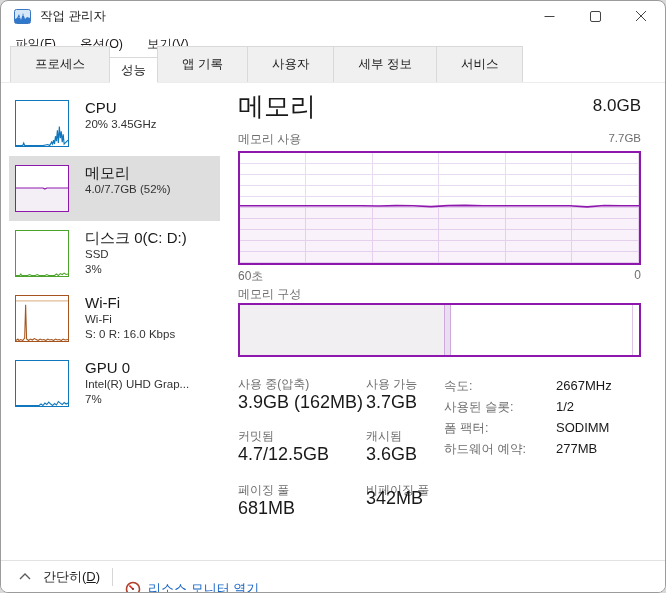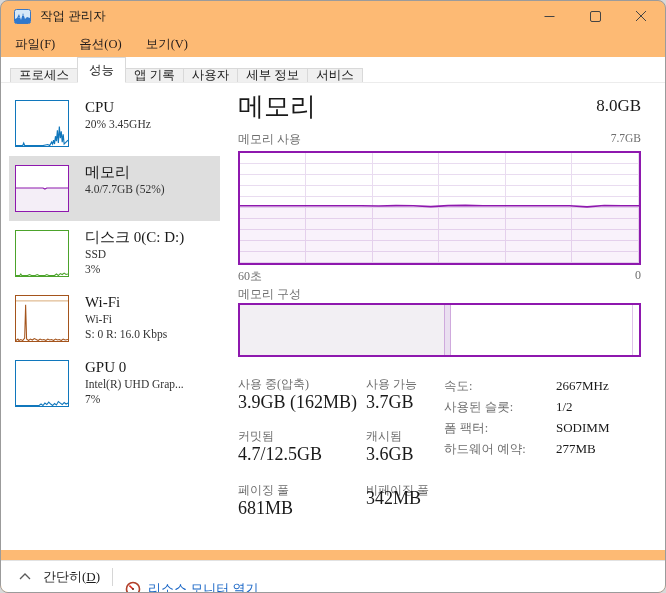--- a/index.html
+++ b/index.html
@@ -1,33 +1,33 @@
 <!DOCTYPE html>
 <html><head>
 <meta charset="utf-8">
 <style>
   * { margin:0; padding:0; box-sizing:border-box; }
   html,body { width:666px; height:593px; }
   body { background:#d9d9d9; font-family:"Liberation Sans","DejaVu Sans",sans-serif; color:#1a1a1a; }
-  .window { position:relative; width:666px; height:593px; background:#fdba74; border:1px solid #9b9b9b; border-radius:8px; overflow:hidden;font-family:Liberation Serif, serif; }
+  .window { position:relative; width:666px; height:593px; background:#ffffff; border:1px solid #9b9b9b; border-radius:8px; overflow:hidden; }
 
   
   .titlebar { position:absolute; top:0; left:0; right:0; height:30px; display:flex; align-items:center; padding-left:13px; }
   .app-icon { width:17px; height:15px; margin-right:9px; flex:0 0 auto; }
   .win-title { font-size:12.5px; color:#1a1a1a; }
   .caption-buttons { position:absolute; right:1px; top:0; height:30px; display:flex; }
   .caption-btn { width:46px; height:30px; display:flex; align-items:center; justify-content:center; color:#444; background:transparent; border:none; }
 
   
   .menubar { position:absolute; top:30px; left:0; right:0; height:26px; display:flex; align-items:center; padding-left:14px; gap:24px; }
   .menu-item { font-size:12.5px; color:#201a1a; }
 
   
   .tabstrip { position:absolute; top:56px; left:0; right:0; height:26px; display:flex; align-items:flex-end; padding-left:9px; border-bottom:1px solid #ececec; background:#fff; }
-  .tab { height:14px; padding:0 8px; display:flex; align-items:center; font-size:12.5px; background:#f0f0f0; border:1px solid #d9d9d9; border-bottom:none; margin-right:-1px; position:relative; }
+  .tab { height:36px; padding:0 24px; display:flex; align-items:center; font-size:12.5px; background:#f0f0f0; border:1px solid #d9d9d9; border-bottom:none; margin-right:-1px; position:relative; }
   .tab.selected { height:26px; background:#fff; padding:0 11px; z-index:2; border-bottom:1px solid #fff; margin-bottom:-1px; }
 
   
   .content { position:absolute; top:82px; left:0; right:0; bottom:42px; background:#fff; }
 
   
   .sidebar { position:absolute; left:8px; top:8px; width:211px; }
   .side-item { position:relative; height:65px; }
   .side-item.selected { background:#dedede; }
   .thumb { position:absolute; left:6px; top:9px; width:54px; height:47px; background:#fff; }

